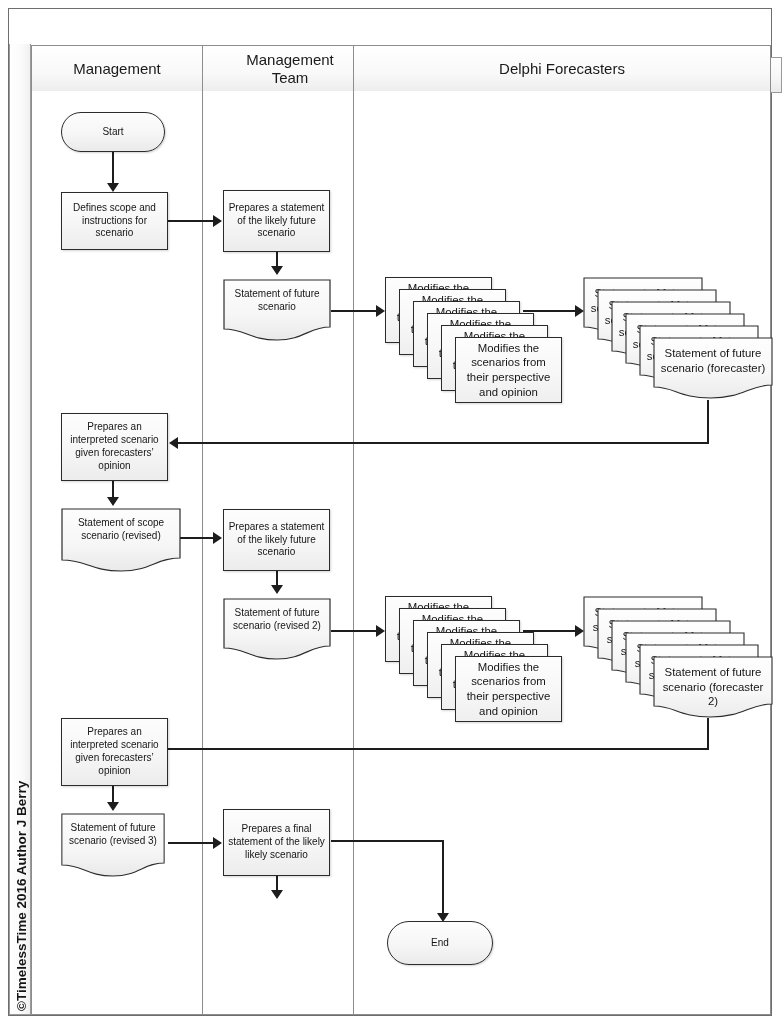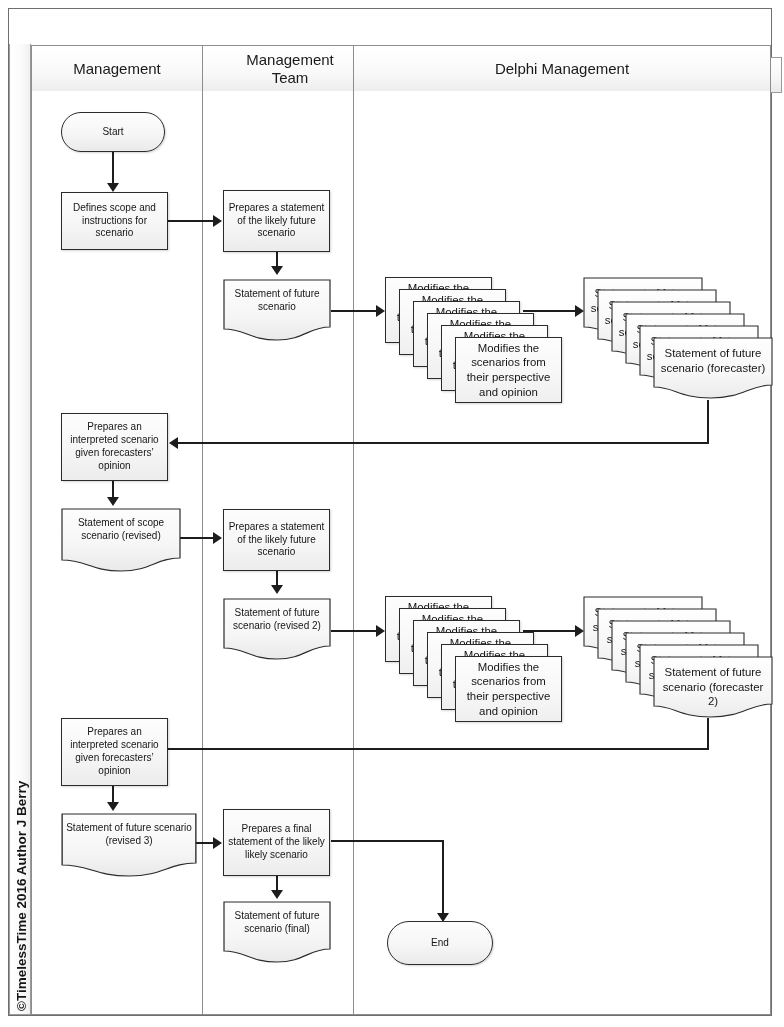--- a/index.html
+++ b/index.html
@@ -146,21 +146,21 @@
   <div class="lane-head h1">
     <span>Management</span>
   </div>
   <div class="lane-head h2">
     <span>
       <span>Management</span><br>
       <span>Team</span>
     </span>
   </div>
   <div class="lane-head h3">
-    <span>Delphi Management</span>
+    <span>Delphi Forecasters</span>
   </div>
 
   <div class="lane-body b1"></div>
   <div class="lane-body b2"></div>
   <div class="lane-body b3"></div>
 
   <div class="conn v" style="left:112px;top:151px;height:34px;"></div>
   <div class="arrow down" style="left:107px;top:183px;"></div>
 
   <div class="conn h" style="left:168px;top:220px;width:48px;"></div>
@@ -235,21 +235,21 @@
     </svg>
     <div class="doc-inner">
       <span class="doc-label">Statement of scope scenario (revised)</span>
     </div>
   </div>
 
   <div class="node proc" style="left:61px;top:718px;width:107px;height:68px;">
     <span>Prepares an interpreted scenario given forecasters’ opinion</span>
   </div>
 
-  <div class="node doc" style="left:61px;top:813px;width:136px;height:64px;">
+  <div class="node doc" style="left:61px;top:813px;width:104px;height:64px;">
     <svg viewBox="0 0 120 64" preserveAspectRatio="none">
       <path d="M1,1 L119,1 L119,50 C95,50 90,63 60,63 C30,63 25,52 1,52 Z" fill="url(#dg1)" stroke="#2b2b2b" stroke-width="1.2"></path>
     </svg>
     <div class="doc-inner">
       <span class="doc-label">Statement of future scenario (revised 3)</span>
     </div>
   </div>
 
   <div class="node proc" style="left:223px;top:190px;width:107px;height:62px;">
     <span>Prepares a statement of the likely future scenario</span>
@@ -274,28 +274,20 @@
     </svg>
     <div class="doc-inner">
       <span class="doc-label">Statement of future scenario (revised 2)</span>
     </div>
   </div>
 
   <div class="node proc" style="left:223px;top:809px;width:107px;height:67px;">
     <span>Prepares a final statement of the likely likely scenario</span>
   </div>
 
-  <div class="node doc" style="left:223px;top:901px;width:108px;height:62px;">
-    <svg viewBox="0 0 108 62" preserveAspectRatio="none">
-      <path d="M1,1 L107,1 L107,48 C86,48 81,61 54,61 C27,61 22,50 1,50 Z" fill="url(#dg1)" stroke="#2b2b2b" stroke-width="1.2"></path>
-    </svg>
-    <div class="doc-inner">
-      <span class="doc-label">Statement of future scenario (final)</span>
-    </div>
-  </div>
 
   <div class="stack" id="stack-modifies-1" style="left:385px;top:277px;width:190px;height:145px;">
       <div class="sheet proc" style="left: 0px; top: 0px; width: 107px; height: 66px; z-index: 1;">
         <span class="s-label">Modifies the scenarios from their perspective and opinion</span>
       </div>
       <div class="sheet proc" style="left: 14px; top: 12px; width: 107px; height: 66px; z-index: 2;">
         <span class="s-label">Modifies the scenarios from their perspective and opinion</span>
       </div>
       <div class="sheet proc" style="left: 28px; top: 24px; width: 107px; height: 66px; z-index: 3;">
         <span class="s-label">Modifies the scenarios from their perspective and opinion</span>

